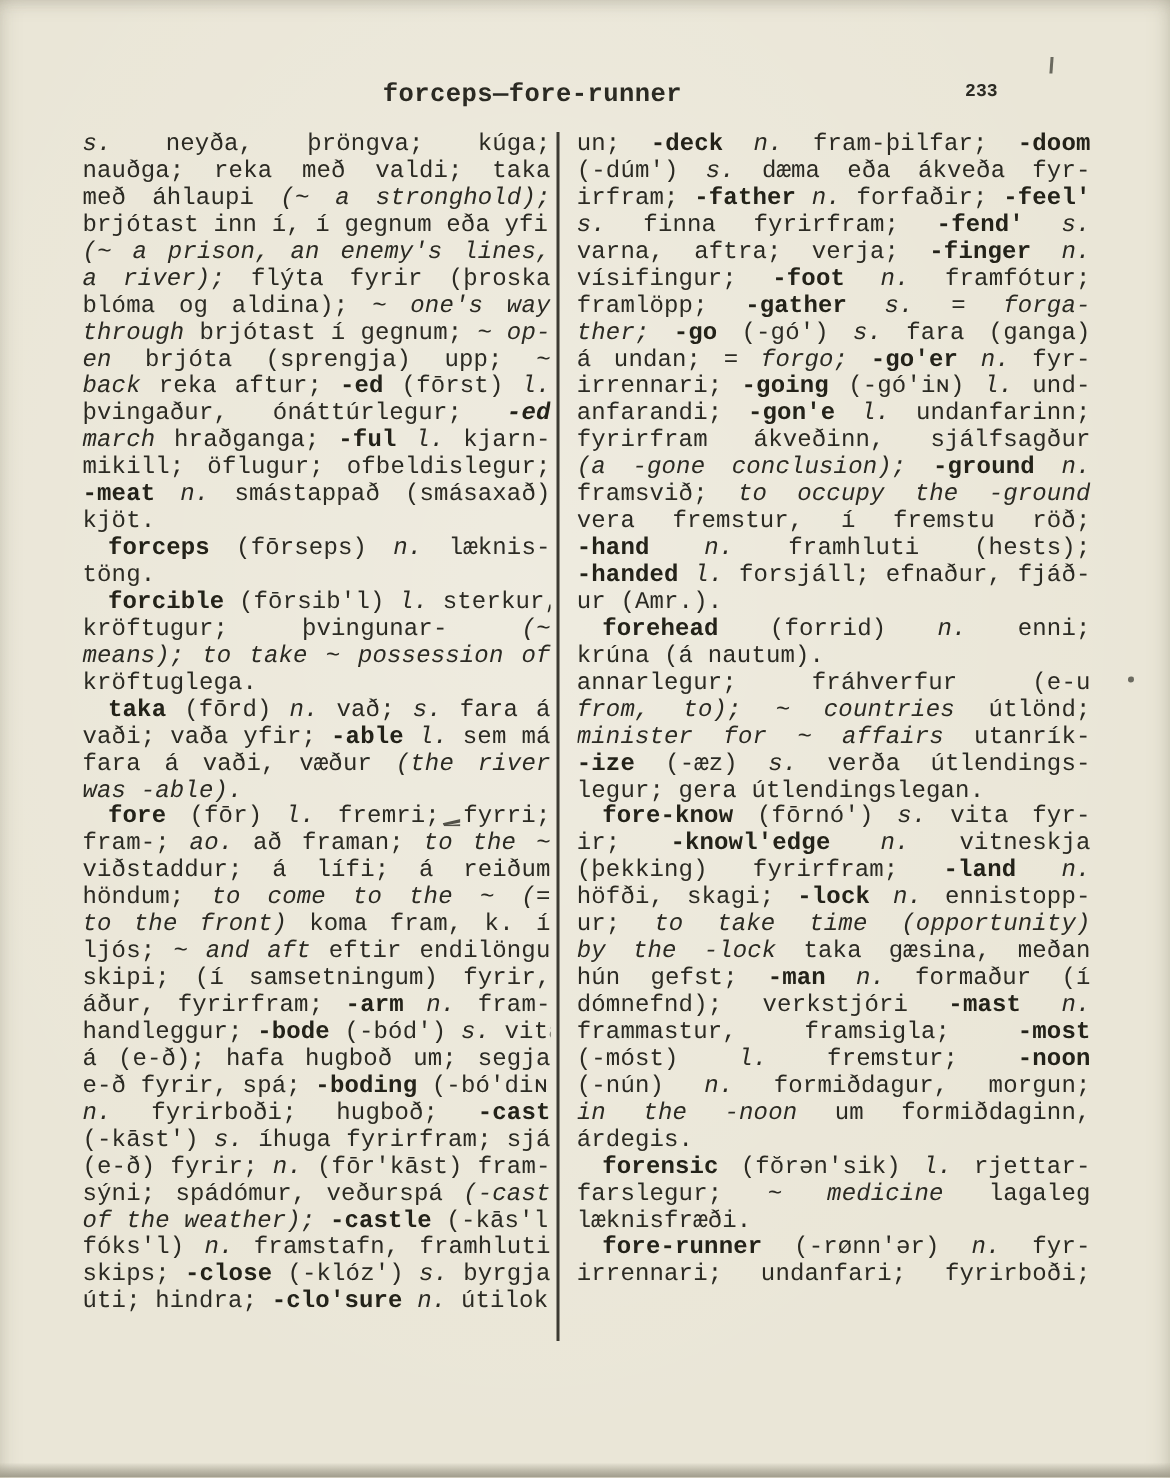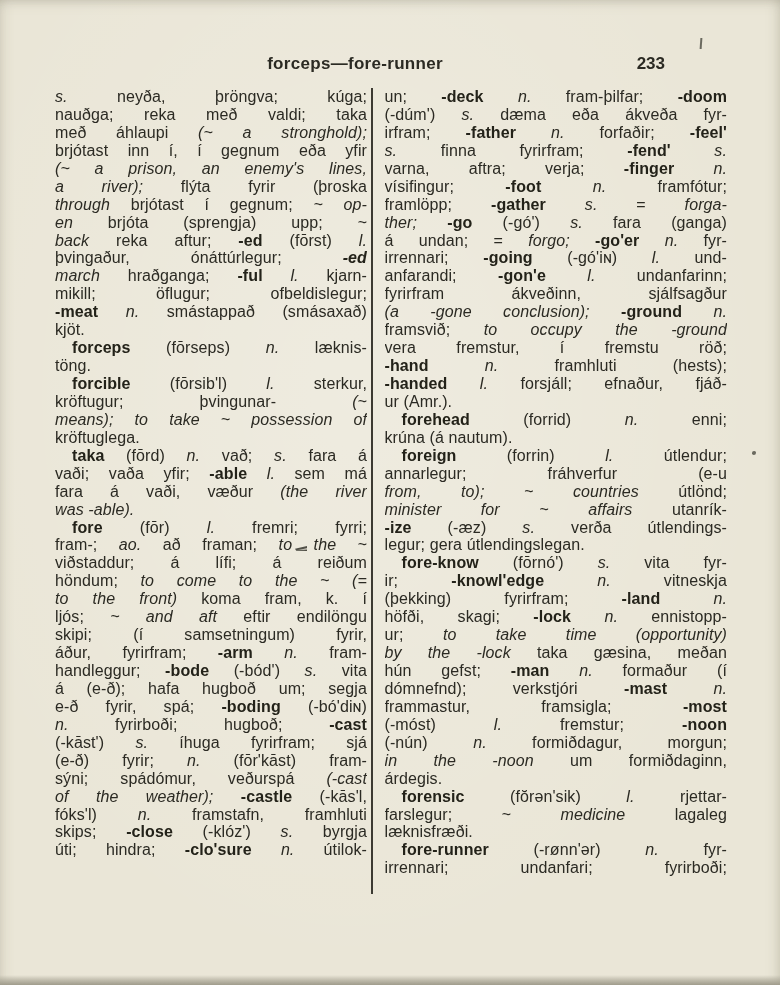--- a/index.html
+++ b/index.html
@@ -4,31 +4,31 @@
 <style>
   html,body{margin:0;padding:0;}
   body{width:780px;height:985px;overflow:hidden;background:#d8d4c5;}
   .page{
     position:relative;width:780px;height:985px;
     background:var(--paper,#eae6d7);
     background-image:radial-gradient(ellipse at 45% 40%, rgba(255,255,255,.22), rgba(0,0,0,0) 70%);
     box-shadow:inset -7px 0 14px -7px rgba(130,125,105,.38),
                inset 7px 0 14px -7px rgba(130,125,105,.30),
                inset 0 9px 16px -12px rgba(130,125,105,.45);
-    font-family:Liberation Sans, sans-serif;
+    font-family:Liberation Mono, monospace;
     color:var(--ink,#2b2a23);
   }
   .header{position:absolute;top:54px;left:55px;width:672px;height:22px;}
   .running-head{
     position:absolute;left:0;width:600px;text-align:center;
     font-size:17px;font-weight:bold;letter-spacing:.3px;color:var(--ink,#2b2a23);
   }
   .page-number{
     position:absolute;right:62px;top:0;
-    font-size:17px;font-weight:bold;color:var(--ink,#2b2a23);
+    font-size:12px;font-weight:bold;color:var(--ink,#2b2a23);
   }
   .columns{
     position:absolute;top:88px;left:55px;width:672px;height:810px;
     display:flex;flex-direction:row;
   }
   .col{font-size:16px;}
   .col-left{width:312px;}
   .col-right{flex:1;}
   .divider{
     width:1.5px;margin-left:4px;margin-right:12px;
@@ -71,20 +71,21 @@
     <div class="page-number">233</div>
   </div>
   <div class="columns">
     <div class="col col-left" id="col-left">
         <div class="line"><i>s.</i> neyða, þröngva; kúga;</div>
         <div class="line">nauðga; reka með valdi; taka</div>
         <div class="line">með áhlaupi <i>(~ a stronghold);</i></div>
         <div class="line">brjótast inn í, í gegnum eða yfir</div>
         <div class="line"><i>(~ a prison, an enemy's lines,</i></div>
         <div class="line"><i>a river);</i> flýta fyrir (þroska</div>
+        <div class="line">blóma og aldina); <i>~ one's way</i></div>
         <div class="line"><i>through</i> brjótast í gegnum; <i>~ op-</i></div>
         <div class="line"><i>en</i> brjóta (sprengja) upp; <i>~</i></div>
         <div class="line"><i>back</i> reka aftur; <b>-ed</b> (fōrst) <i>l.</i></div>
         <div class="line">þvingaður, ónáttúrlegur; <b><i>-ed</i></b></div>
         <div class="line"><i>march</i> hraðganga; <b>-ful</b> <i>l.</i> kjarn-</div>
         <div class="line">mikill; öflugur; ofbeldislegur;</div>
         <div class="line"><b>-meat</b> <i>n.</i> smástappað (smásaxað)</div>
         <div class="line short">kjöt.</div>
         <div class="line indent"><b>forceps</b> (fōrseps) <i>n.</i> læknis-</div>
         <div class="line short">töng.</div>
@@ -131,21 +132,20 @@
         <div class="line">anfarandi; <b>-gon'e</b> <i>l.</i> undanfarinn;</div>
         <div class="line">fyrirfram ákveðinn, sjálfsagður</div>
         <div class="line"><i>(a -gone conclusion);</i> <b>-ground</b> <i>n.</i></div>
         <div class="line">framsvið; <i>to occupy the -ground</i></div>
         <div class="line">vera fremstur, í fremstu röð;</div>
         <div class="line"><b>-hand</b> <i>n.</i> framhluti (hests);</div>
         <div class="line"><b>-handed</b> <i>l.</i> forsjáll; efnaður, fjáð-</div>
         <div class="line short">ur (Amr.).</div>
         <div class="line indent"><b>forehead</b> (forrid) <i>n.</i> enni;</div>
         <div class="line short">krúna (á nautum).</div>
-        <div class="line indent"><b>foreign</b> (forrin) <i>l.</i> útlendur;</div>
         <div class="line">annarlegur; fráhverfur (e-u</div>
         <div class="line"><i>from, to); ~ countries</i> útlönd;</div>
         <div class="line"><i>minister for ~ affairs</i> utanrík-</div>
         <div class="line"><b>-ize</b> (-æz) <i>s.</i> verða útlendings-</div>
         <div class="line short">legur; gera útlendingslegan.</div>
         <div class="line indent"><b>fore-know</b> (fōrnó') <i>s.</i> vita fyr-</div>
         <div class="line">ir; <b>-knowl'edge</b> <i>n.</i> vitneskja</div>
         <div class="line">(þekking) fyrirfram; <b>-land</b> <i>n.</i></div>
         <div class="line">höfði, skagi; <b>-lock</b> <i>n.</i> ennistopp-</div>
         <div class="line">ur; <i>to take time (opportunity)</i></div>

